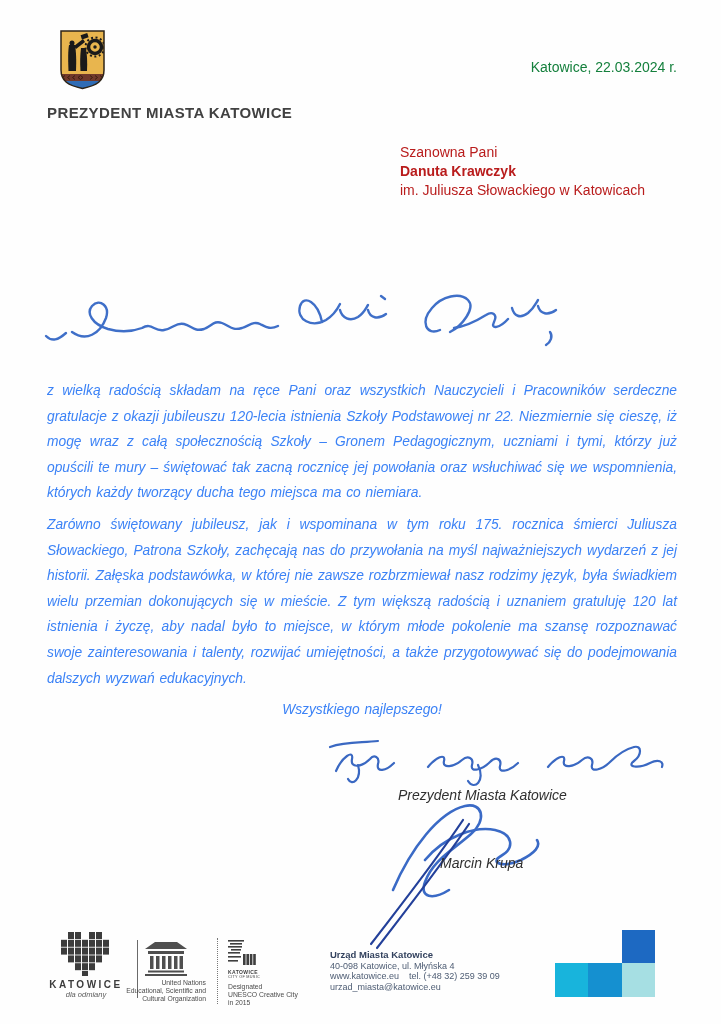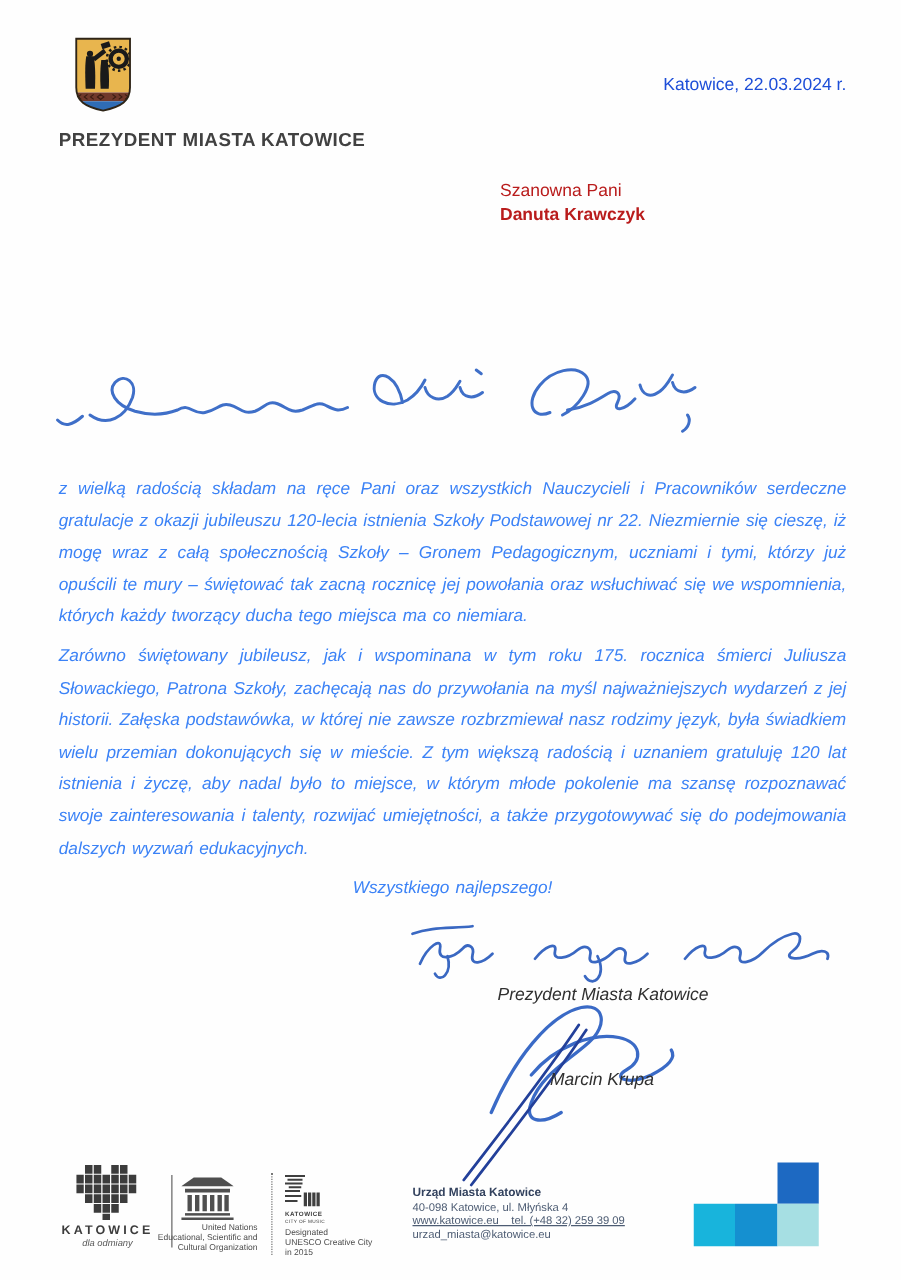--- a/index.html
+++ b/index.html
@@ -11,21 +11,21 @@
   }
 
   
   .coat { position:absolute; left:57px; top:28px; width:51px; height:63px; }
   .sender-title {
     position:absolute; left:47px; top:104px;
     font-size:15px; font-weight:700; letter-spacing:.4px; color:#414141;
   }
   .dateline {
     position:absolute; top:59px; right:44px;
-    font-size:14px; color:#1d4ed8;
+    font-size:14px; color:#15803d;
   }
 
   
   .recipient { position:absolute; left:400px; top:143px; font-size:14px; line-height:19px; color:#b91c1c; }
   .recipient .name { font-weight:700; }
 
   
   .hw { position:absolute; }
   .hw path { fill:none; stroke-linecap:round; stroke-linejoin:round; }
   .hw-greeting { left:42px; top:284px; width:525px; height:70px; }
@@ -63,21 +63,21 @@
   .f-unesco { position:absolute; left:126px; top:940px; width:80px; text-align:center; }
   .f-unesco .u-lines { margin-top:3px; font-size:6.8px; line-height:8px; color:#4c4c4c; text-align:right; }
 
   .f-ccity { position:absolute; left:228px; top:940px; width:80px; }
   .f-ccity .badge-l1 { margin-top:1px; font-size:5px; font-weight:700; letter-spacing:.4px; color:#3c3c3c; }
   .f-ccity .badge-l2 { font-size:3.8px; letter-spacing:.3px; color:#3c3c3c; }
   .f-ccity .c-lines { margin-top:4px; font-size:6.8px; line-height:8px; color:#4c4c4c; }
 
   .f-office { position:absolute; left:330px; top:950px; font-size:9px; line-height:10.5px; color:#4d5c73; }
   .f-office .o-name { font-weight:700; font-size:9.5px; color:#33425e; }
-  .f-office .o-contact { white-space:pre;text-decoration:underline; }
+  .f-office .o-contact { white-space:pre; }
 
   .pixel-logo { position:absolute; left:555px; top:930px; width:100px; height:67px; }
   .pixel-logo .sq { position:absolute; }
   .sq-dark { left:67px; top:0;    width:33px; height:33px; background:#1d69c2; }
   .sq-cyan { left:0;    top:33px; width:33px; height:34px; background:#18b4dc; }
   .sq-blue { left:33px; top:33px; width:34px; height:34px; background:#1590d0; }
   .sq-pale { left:67px; top:33px; width:33px; height:34px; background:#a6dfe3; }
 </style>
 </head>
 <body>
@@ -117,20 +117,21 @@
     </g>
     <path d="M8,6 H94 V84 C94,106 80,115 51,121 C22,115 8,106 8,84 Z" fill="none" stroke="#2e2417" stroke-width="3"></path>
   </svg>
 
   <div class="sender-title">PREZYDENT MIASTA KATOWICE</div>
   <div class="dateline">Katowice, 22.03.2024 r.</div>
 
   <div class="recipient">
     <div>Szanowna Pani</div>
     <div class="name">Danuta Krawczyk</div>
+    <div>im. Juliusza Słowackiego w Katowicach</div>
   </div>
 
   <svg class="hw hw-greeting" viewBox="0 0 525 70" aria-label="Szanowna Pani Dyrektor,">
     <g stroke="#3f6fc8" stroke-width="2.4">
       <path d="M4,52 C10,58 16,56 24,49"></path>
       <path d="M30,48 C44,58 58,50 64,34 C68,22 58,14 50,22 C44,29 50,40 66,45 C80,49 92,47 100,44 C110,38 112,48 122,46 C132,44 134,38 142,40 C150,42 152,48 162,45 C170,42 172,36 180,39 C188,42 190,47 200,44 C208,41 212,37 218,40 C224,43 228,46 236,42"></path>
       <path d="M280,38 C276,18 262,10 258,22 C254,36 270,44 284,36 C292,31 296,24 298,20"></path>
       <path d="M298,26 C300,34 308,38 316,33 C322,29 324,24 326,21"></path>
       <path d="M326,26 C328,34 336,36 344,30"></path>
       <path d="M339,12 L343,15"></path>

